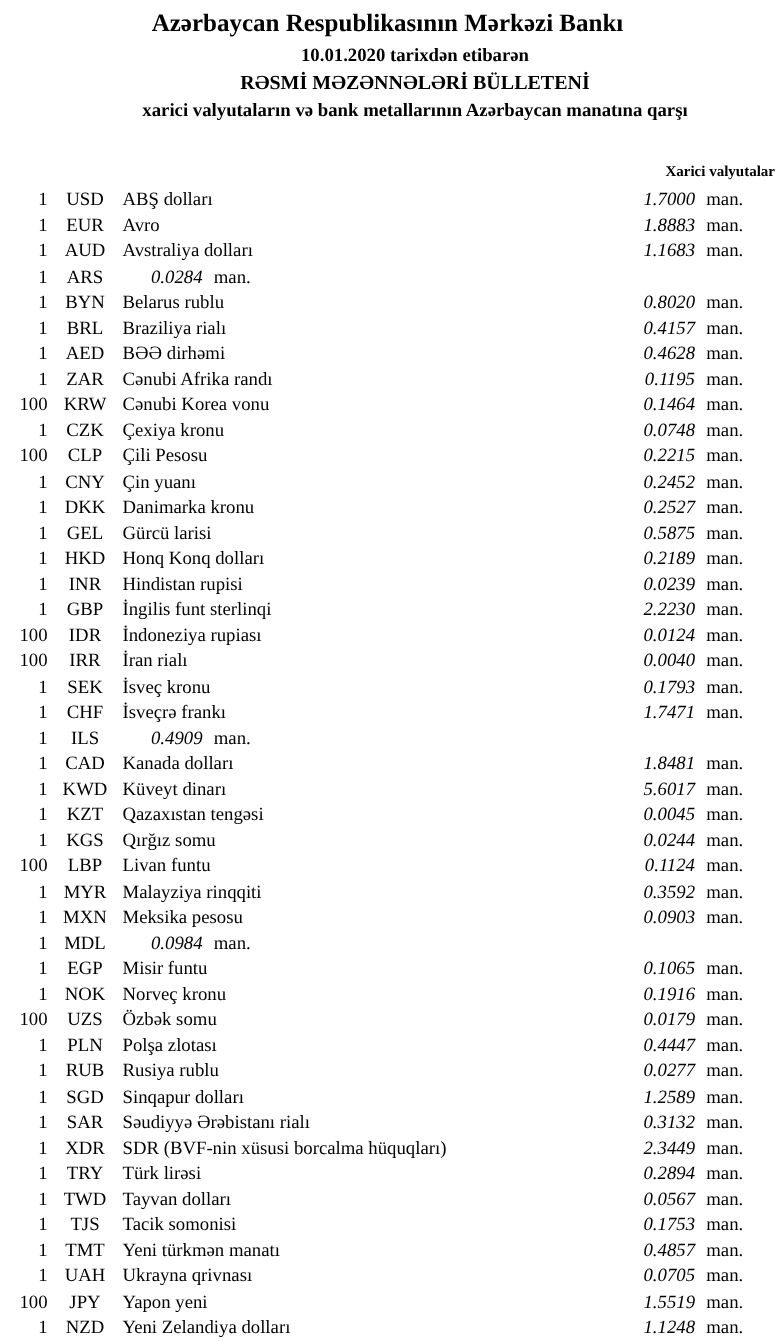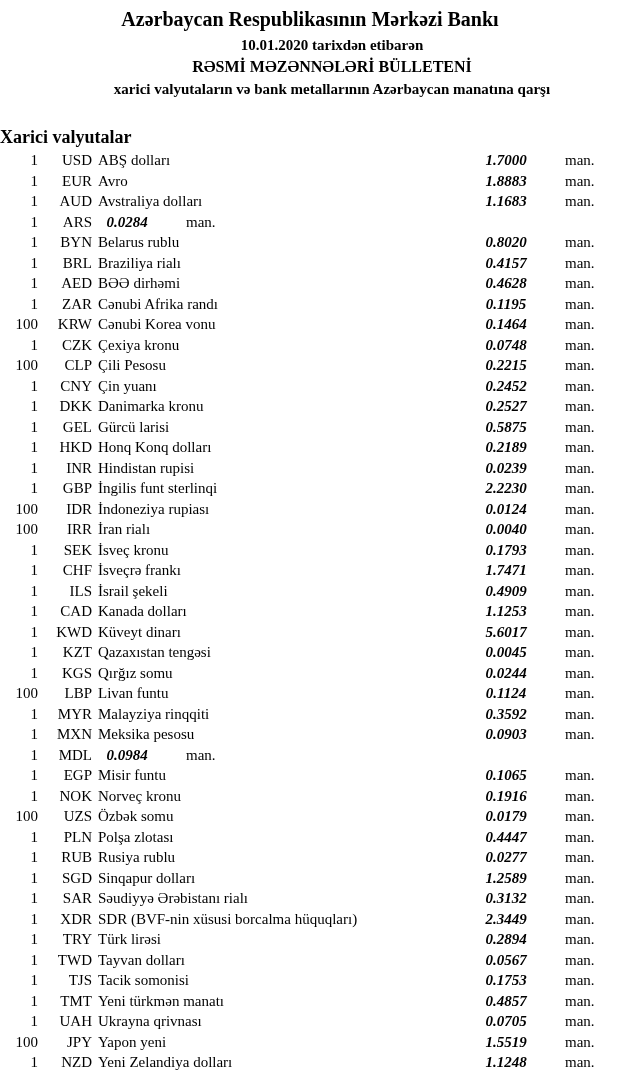--- a/index.html
+++ b/index.html
@@ -30,62 +30,62 @@
   .sub {
     font-size: 15px;
     line-height: 22px;
     padding-left: 44px;
   }
   .caps {
     font-size: 16px;
   }
   .section-title {
     margin-top: 26px;
-    font-size: 18px;
+    font-size: 12px;
     line-height: 22px;
     font-weight: bold;
-    text-align: left;
+    text-align: right;
   }
   .table {
     margin-top: 2px;
   }
   .row {
     display: flex;
     height: 20.5px;
     line-height: 20.5px;
     font-size: 15px;
     padding-right: 25px;
     white-space: nowrap;
   }
   .qty {
     width: 38px;
     text-align: right;
     flex: 0 0 auto;
   }
   .code {
     width: 48px;
     margin-left: 6px;
-    text-align: right;
+    text-align: center;
     flex: 0 0 auto;
   }
   .name {
     flex: 1 1 auto;
     padding-left: 6px;
     overflow: hidden;
   }
   .rate {
     width: 70px;
-    text-align: center;
-    font-weight: bold;
+    text-align: right;
+    font-weight: normal;
     font-style: italic;
     flex: 0 0 auto;
   }
   .unit {
     width: 30px;
-    padding-left: 24px;
+    padding-left: 9px;
     text-align: left;
     flex: 0 0 auto;
   }
 </style>
 </head>
 <body>
 
 <div class="page">
   <header>
     <h1 class="bank-title">Azərbaycan Respublikasının Mərkəzi Bankı</h1>
@@ -260,30 +260,29 @@
     <span class="qty">1</span>
     <span class="code">CHF</span>
     <span class="name">İsveçrə frankı</span>
     <span class="rate">1.7471</span>
     <span class="unit">man.</span>
   </div>
 
   <div class="row">
     <span class="qty">1</span>
     <span class="code">ILS</span>
-    <span class="name">İsrail şekeli</span>
     <span class="rate">0.4909</span>
     <span class="unit">man.</span>
   </div>
 
   <div class="row">
     <span class="qty">1</span>
     <span class="code">CAD</span>
     <span class="name">Kanada dolları</span>
-    <span class="rate">1.1253</span>
+    <span class="rate">1.8481</span>
     <span class="unit">man.</span>
   </div>
 
   <div class="row">
     <span class="qty">1</span>
     <span class="code">KWD</span>
     <span class="name">Küveyt dinarı</span>
     <span class="rate">5.6017</span>
     <span class="unit">man.</span>
   </div>

